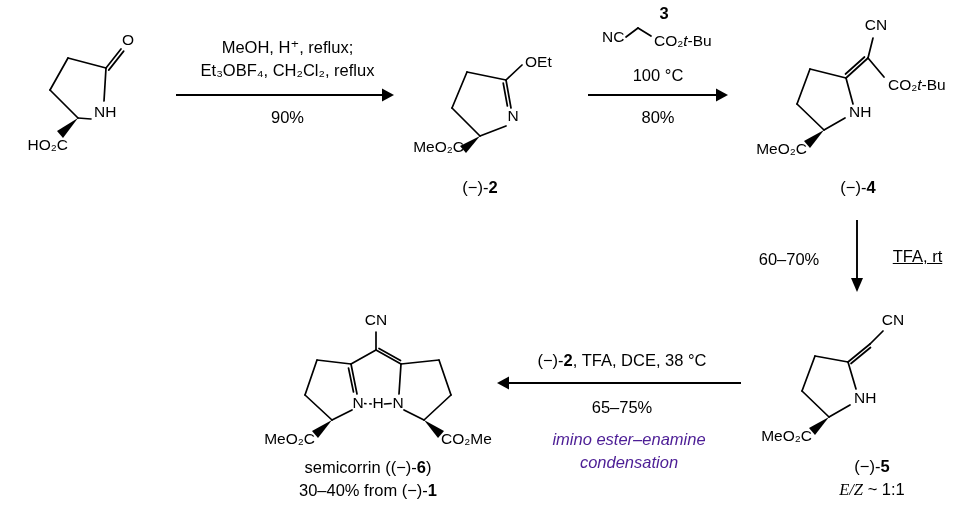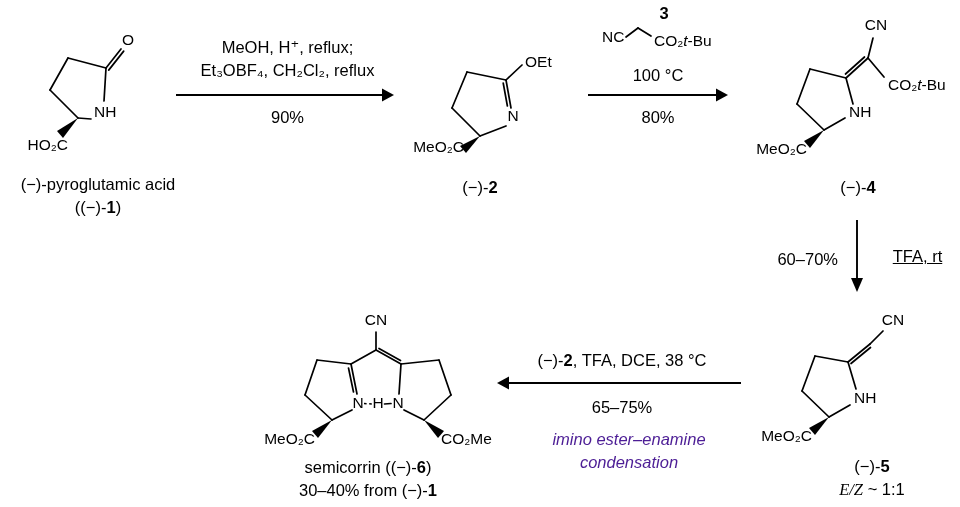--- a/index.html
+++ b/index.html
@@ -10,21 +10,21 @@
   .scheme svg{position:absolute;overflow:visible;}
   svg text{font-family:"Liberation Sans","DejaVu Sans",sans-serif;font-size:15.5px;fill:#000;}
   svg .it{font-style:italic;}
   .bond{stroke:#000;stroke-width:1.7;fill:none;stroke-linecap:round;}
   .wedge{fill:#000;stroke:none;}
   .arrowline{stroke:#000;stroke-width:1.9;fill:none;}
   .arrowhead{fill:#000;stroke:none;}
   .dashb{stroke:#000;stroke-width:1.5;stroke-dasharray:2.6 2.6;fill:none;}
   .txt{position:absolute;font-size:16.5px;line-height:23px;text-align:center;white-space:nowrap;}
   .txt.left{text-align:center;text-decoration:underline;}
-  .txt.right{text-align:right;}
+  .txt.right{text-align:center;}
   .note{color:#4c1d95;font-style:italic;}
   b{font-weight:700;}
   .it2{font-style:italic;font-family:Liberation Serif, serif;}
 </style>
 </head>
 <body>
 
 <div class="scheme">
 
   <svg style="left:22px;top:28px" width="160" height="132" viewBox="0 0 160 132">
@@ -35,24 +35,20 @@
       <line class="bond" x1="28" y1="62" x2="46" y2="30"></line>
       <line class="bond" x1="46" y1="30" x2="84" y2="40"></line>
       <line class="bond" x1="84" y1="40" x2="99" y2="21"></line>
       <line class="bond" x1="86.7" y1="42.1" x2="101.7" y2="23.1"></line>
       <polygon class="wedge" points="56,90 35,103 41,110"></polygon>
     </g>
     <text x="106" y="17" text-anchor="middle">O</text>
     <text x="72" y="89" text-anchor="start">NH</text>
     <text x="46" y="122" text-anchor="end">HO₂C</text>
   </svg>
-  <div class="txt" style="left:0px;top:173px;width:196px">
-    <div><span>(−)-pyroglutamic acid</span></div>
-    <div><span>((−)-</span><b>1</b><span>)</span></div>
-  </div>
 
   <svg style="left:176px;top:85px" width="218" height="20" viewBox="0 0 218 20">
     <line class="arrowline" x1="0" y1="10" x2="207" y2="10"></line>
     <polygon class="arrowhead" points="206,3.5 218,10 206,16.5"></polygon>
   </svg>
   <div class="txt" style="left:170px;top:36px;width:235px">
     <div>MeOH, H⁺, reflux;</div>
     <div>Et₃OBF₄, CH₂Cl₂, reflux</div>
   </div>
   <div class="txt" style="left:170px;top:106px;width:235px">90%</div>

